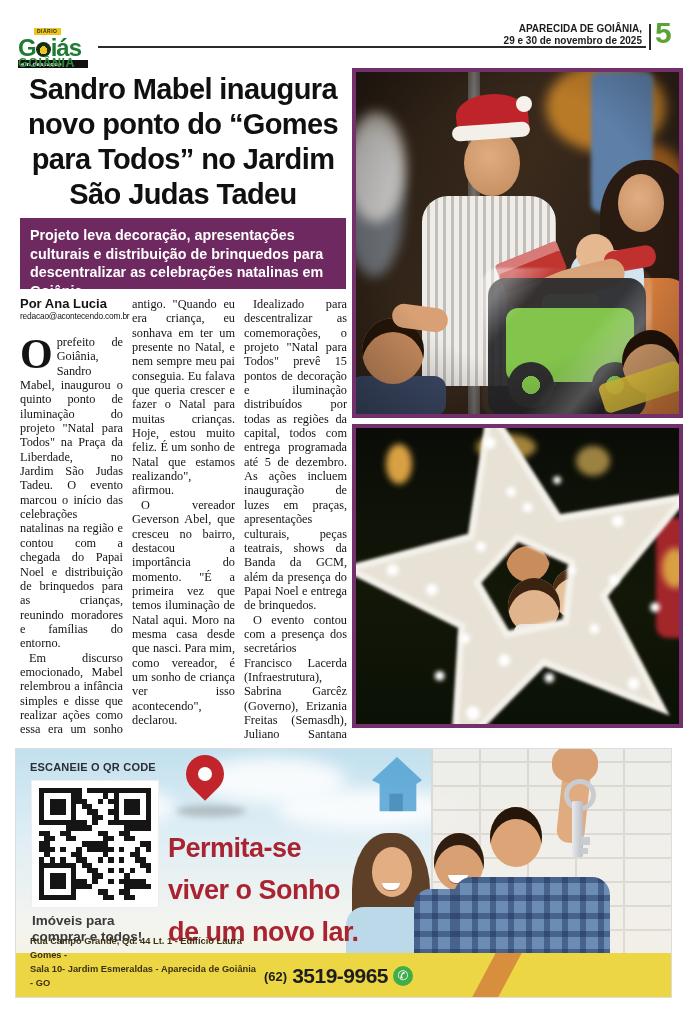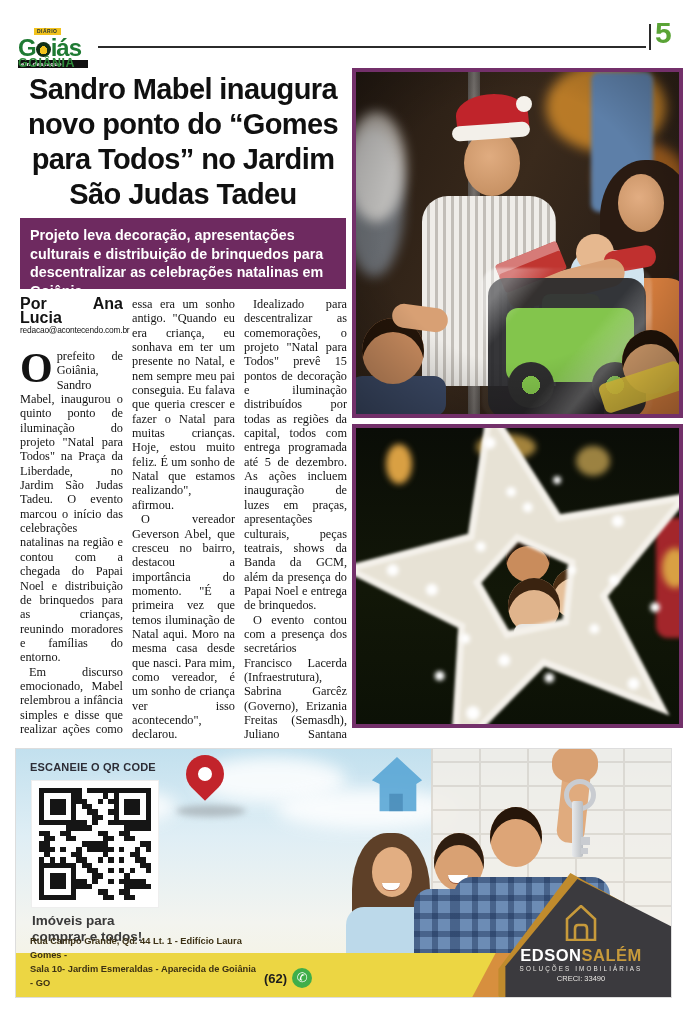--- a/index.html
+++ b/index.html
@@ -26,21 +26,21 @@
   
   #headline{left:17px;top:72px;width:332px;text-align:center;font-size:29px;line-height:35px;
     font-weight:800;color:#101010;letter-spacing:-.6px;}
   #deck{left:20px;top:218px;width:326px;height:71px;background:#6e2a60;color:#fff;
     box-sizing:border-box;padding:8px 10px;font-size:14.3px;font-weight:700;line-height:18.5px;}
 
   
   #body-cols{left:20px;top:297px;width:327px;height:447px;column-count:3;column-gap:9px;
     column-fill:auto;font-family:"Liberation Serif",serif;font-size:12.3px;line-height:14.35px;
     text-align:justify;color:#131313;overflow:hidden;}
-  .byline-name{font-family:"Liberation Sans",sans-serif;font-weight:700;font-size:16px;line-height:14px;}
+  .byline-name{font-family:"Liberation Sans",sans-serif;font-weight:700;font-size:13px;line-height:14px;}
   .byline-email{font-family:"Liberation Sans",sans-serif;font-size:8.4px;letter-spacing:-.2px;
     line-height:11px;margin-bottom:13px;white-space:nowrap;}
   #body-cols p{margin:0;text-indent:9px;}
   #body-cols p.first{text-indent:0;}
   .dropcap{float:left;font-size:42px;line-height:34px;font-weight:700;padding:2px 4px 0 0;}
 
   
   .photo-frame{border:4px solid #73306a;box-sizing:border-box;overflow:hidden;background:#201810;}
   #photo1{left:352px;top:68px;width:331px;height:350px;}
   #photo2{left:352px;top:424px;width:331px;height:304px;background:#0c0f08;}
@@ -164,20 +164,24 @@
 <body>
 
 <div id="page">
 
   <div class="abs" id="logo">
     <div id="logo-tag">DIÁRIO</div>
     <div id="logo-name"><span>G</span><span class="o-dot"></span><span>iás</span></div>
     <div id="logo-sub">em destaque</div>
   </div>
   <div class="abs" id="mast-rule"></div>
+  <div class="abs" id="edition">
+    <div>APARECIDA DE GOIÂNIA,</div>
+    <div>29 e 30 de novembro de 2025</div>
+  </div>
   <div class="abs" id="mast-div"></div>
   <div class="abs" id="page-num">5</div>
   <div class="abs" id="section-label">GOIÂNIA</div>
 
   <h1 class="abs" id="headline" style="margin:0">Sandro Mabel inaugura novo ponto do “Gomes para Todos” no Jardim São Judas Tadeu</h1>
   <div class="abs" id="deck">Projeto leva decoração, apresentações culturais e distribuição de brinquedos para descentralizar as celebrações natalinas em Goiânia</div>
 
   <div class="abs" id="body-cols">
     <div class="byline-name">Por Ana Lucia</div>
     <div class="byline-email">redacao@acontecendo.com.br</div>
@@ -526,40 +530,33 @@
           <div class="qm" style="grid-area: 21 / 18;"></div>
         </div>
     </div>
     <div class="abs" id="qr-caption">
       <div>Imóveis para</div>
       <div>comprar e todos!</div>
     </div>
 
     <div class="abs" id="ad-pin-shadow"></div>
     <div class="abs" id="ad-pin"></div>
+    <div class="abs" id="ad-slogan">
+      <div>Permita-se</div>
+      <div>viver o Sonho</div>
+      <div>de um novo lar.</div>
+    </div>
 
     <div class="abs" id="ad-bar"></div>
     <div class="abs" id="ad-bar-accent"></div>
     <div class="abs" id="ad-address">
       <div>Rua Campo Grande, Qd. 44 Lt. 1 -  Edifício Laura Gomes -</div>
       <div>Sala 10- Jardim Esmeraldas - Aparecida de Goiânia - GO</div>
     </div>
     <div class="abs" id="ad-phones">
       <span id="phone-prefix">(62)</span>
+      <span id="phone1">3519-9965</span>
       <span id="wa-icon">✆</span>
     </div>
 
-    <div class="abs" id="brand">
-      <div id="brand-gold"></div>
-      <div id="brand-dark"></div>
-      <div id="brand-inner">
-        <svg id="brand-house" viewBox="0 0 34 36">
-          <path d="M17 1 L31 14 L31 35 L3 35 L3 14 Z" fill="none" stroke="#c79a3b" stroke-width="2.6"></path>
-          <path d="M11 35 L11 24 Q11 20 14 20 L20 20 Q23 20 23 24 L23 35" fill="none" stroke="#c79a3b" stroke-width="2.6"></path>
-        </svg>
-        <div id="brand-name"><span>EDSON</span><span class="gold">SALÉM</span></div>
-        <div id="brand-tagline">SOLUÇÕES IMOBILIÁRIAS</div>
-        <div id="brand-creci">CRECI: 33490</div>
-      </div>
-    </div>
   </div>
 
 </div>
 
 </body></html>

